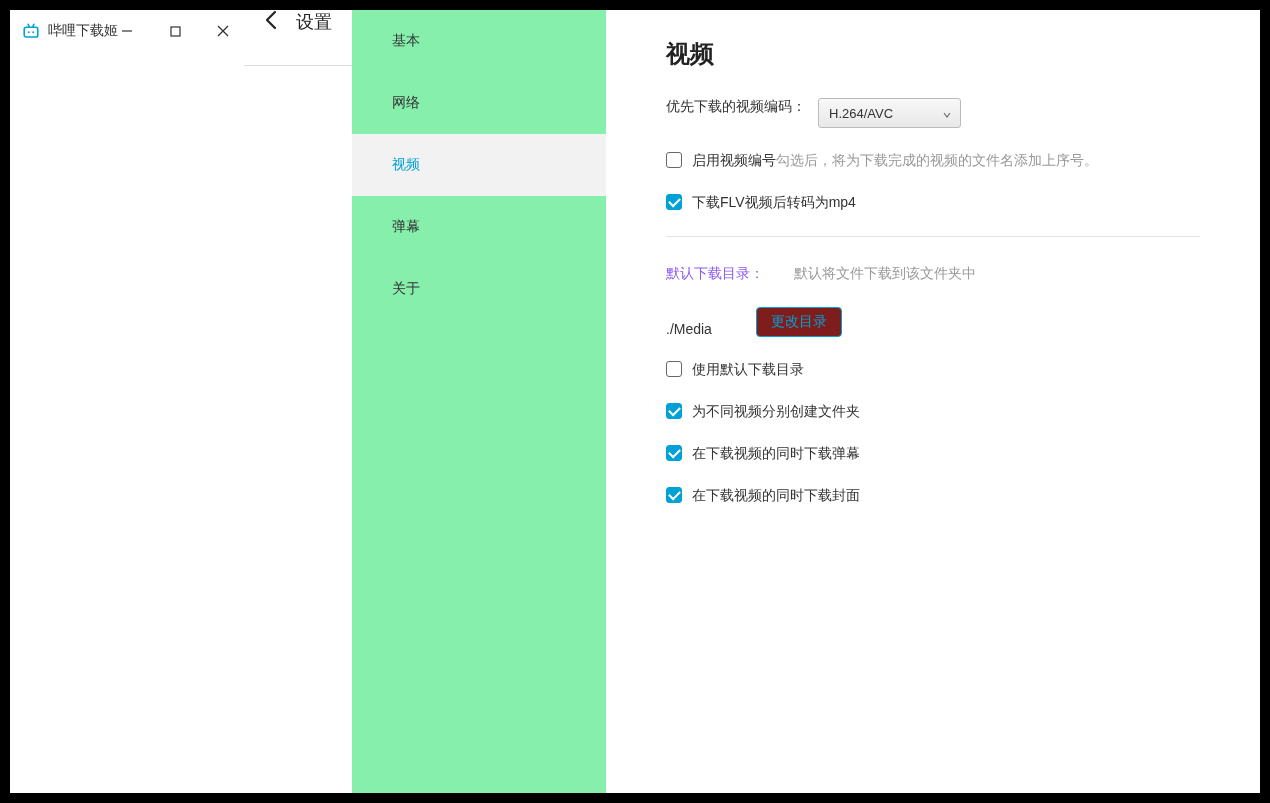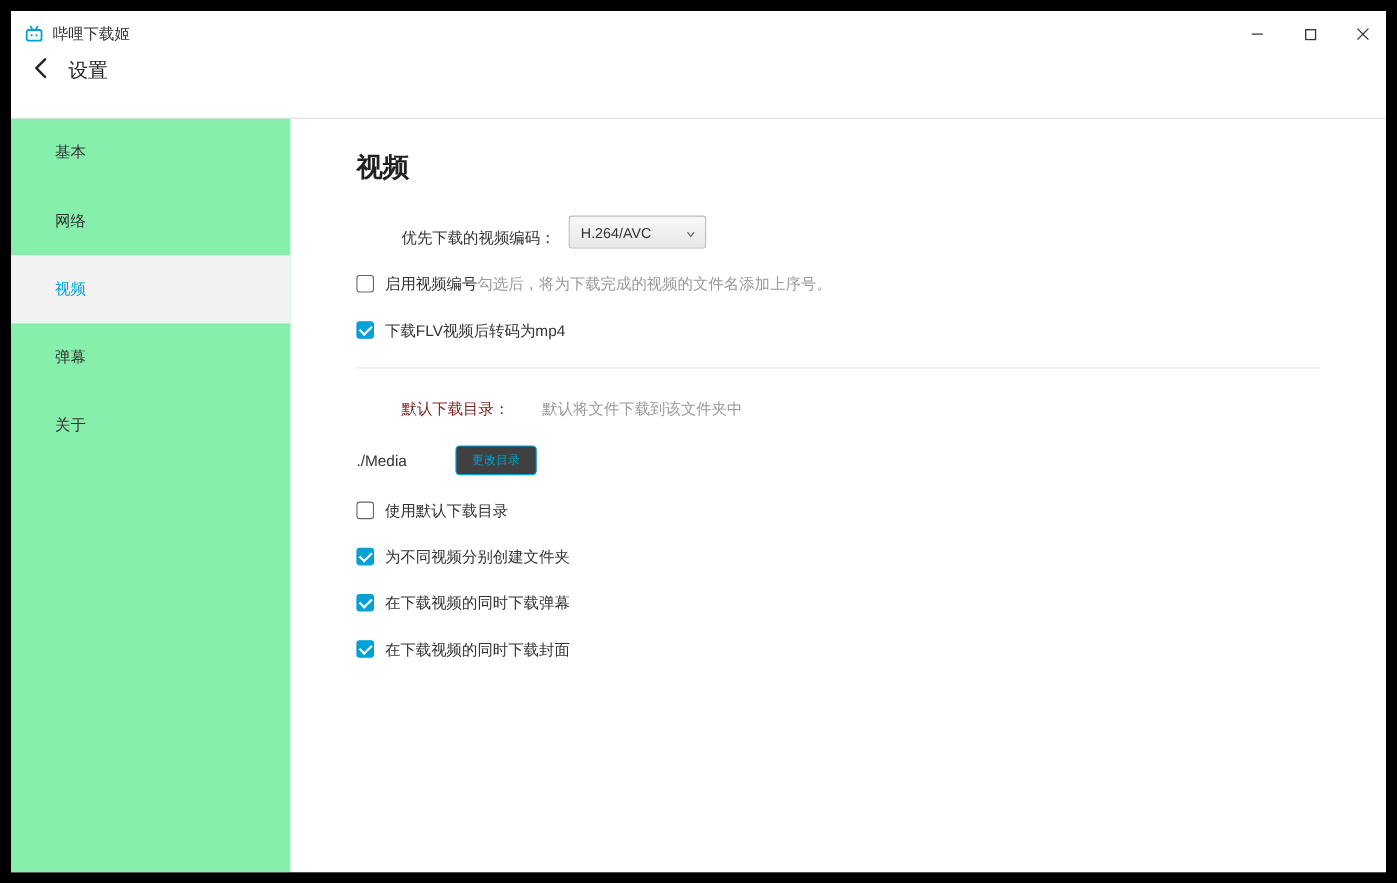--- a/index.html
+++ b/index.html
@@ -9,21 +9,20 @@
       width: 1270px;
       height: 803px;
       overflow: hidden;
     }
     .window {
       background: #fff;
       width: 1250px;
       height: 783px;
       margin: 10px;
       display: flex;
-      flex-direction: column;
     }
     .titlebar {
       display: flex;
       align-items: center;
       height: 42px;
       padding: 0 12px;
     }
     .titlebar-icon {
       width: 18px;
       height: 18px;
@@ -90,31 +89,30 @@
       padding: 28px 60px;
       overflow-y: auto;
     }
     .section-title {
       font-size: 24px;
       color: #222;
       margin-bottom: 28px;
     }
     .form-row {
       display: flex;
-      align-items: flex-end;
+      align-items: flex-start;
       margin-bottom: 24px;
       font-size: 14px;
       color: #333;
-      margin-left: 41px;
     }
     .form-label {
       margin-right: 12px;
     }
     .select {
-      width: 125px;
+      width: 143px;
       height: 30px;
       background: linear-gradient(to bottom, #f8f8f8, #e8e8e8);
       border: 1px solid #bbb;
       border-radius: 3px;
       display: flex;
       align-items: center;
       padding: 0 10px;
       cursor: pointer;
       position: relative;
       font-size: 13px;
@@ -162,39 +160,39 @@
       color: #999;
       font-size: 14px;
     }
     .divider {
       height: 1px;
       background: #e5e5e5;
       margin: 8px 0 28px 0;
     }
     .path-row {
       display: flex;
-      align-items: center;
+      align-items: flex-end;
       margin-bottom: 24px;
       font-size: 14px;
     }
     .path-text {
       color: #333;
       margin-right: 44px;
     }
     .btn-outline {
       padding: 5px 14px;
       border: 1.5px solid #00a1d6;
       color: #00a1d6;
-      background: #404040;
+      background: #7f1d1d;
       border-radius: 4px;
       cursor: pointer;
-      font-size: 11px;
+      font-size: 14px;
     }
     .subsection-label {
-      color: #7f1d1d;
+      color: #8b5cf6;
       font-size: 14px;
       margin-right: 30px;
     }
   </style>
 </head>
 <body>
 
 <div class="window">
 
   <div class="titlebar">

